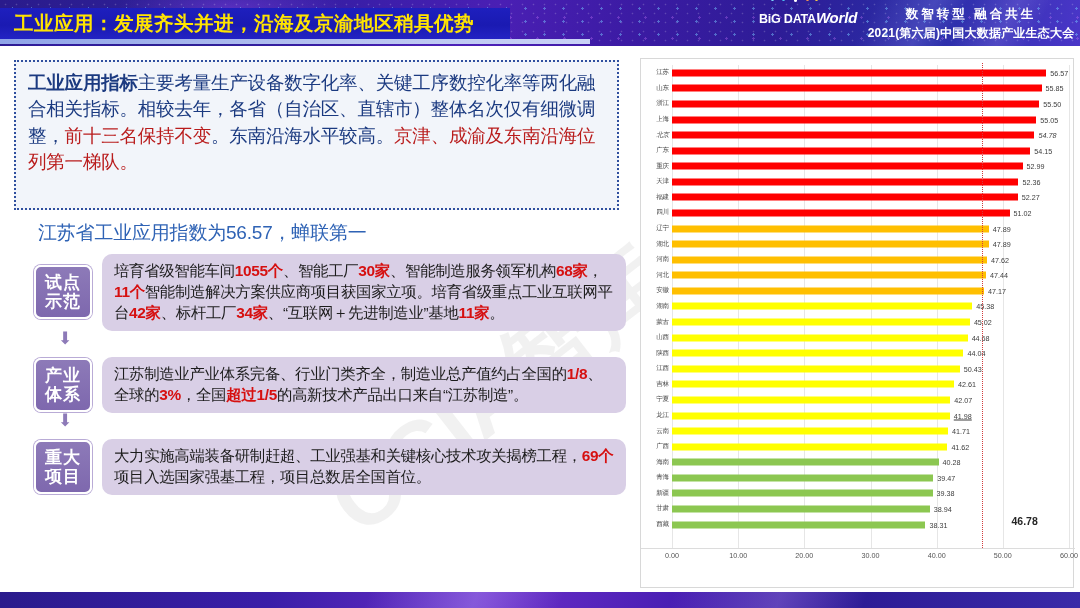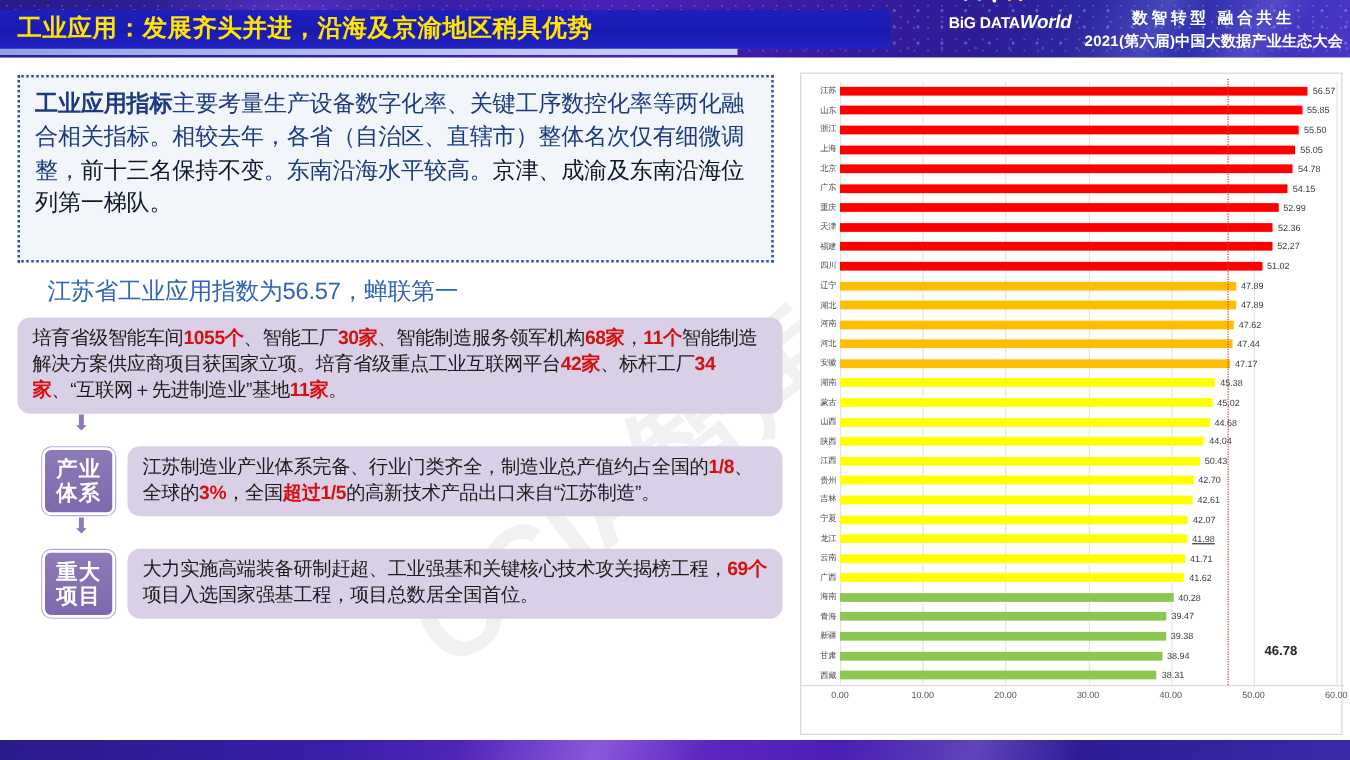--- a/index.html
+++ b/index.html
@@ -29,21 +29,21 @@
     background-size: 19px 13px, 27px 21px, 11px 9px;
     background-position: 3px 2px, 11px 7px, 0 0;
     opacity: .55;
   }
   #header .sheen {
     position:absolute; right:0; top:0; width: 300px; height: 46px;
     background: linear-gradient(118deg, rgba(255,255,255,0) 30%, rgba(170,160,255,.22) 48%, rgba(255,255,255,0) 58%),
                 linear-gradient(118deg, rgba(255,255,255,0) 60%, rgba(190,175,255,.18) 74%, rgba(255,255,255,0) 84%);
   }
   #title-bar {
-    position: absolute; left: 0; top: 8px; width: 712px; height: 31px;
+    position: absolute; left: 0; top: 8px; width: 510px; height: 31px;
     background: linear-gradient(180deg,#1e1fbe 0%, #1a1ab2 55%, #2323c4 100%);
     display: flex; align-items: center; padding-left: 14px;
     box-shadow: 0 0 0 0 rgba(0,0,0,0);
   }
   #title-bar .t {
     color: #ffe400; font-size: 19.5px; font-weight: bold; letter-spacing: .5px;
     white-space: nowrap; line-height: 1;
   }
   #title-bar .underbar {
     position: absolute; left: 0; bottom: -5px; width: 590px; height: 5px;
@@ -94,21 +94,21 @@
   #intro-box {
     position: relative; width: 605px; min-height: 150px;
     border: 2.5px dotted #2f4f9e; background: #f2f5fa;
     padding: 8px 10px 6px 12px;
   }
   #intro-box p {
     font-size: 18.5px; line-height: 1.42; color: #1b3a80; font-weight: 500;
     letter-spacing: -.2px;
   }
   #intro-box .b { font-weight: bold; }
-  #intro-box .red { color: #0f172a; }
+  #intro-box .red { color: #b91c1c; }
 
   #subtitle {
     margin-top: 10px; font-size: 19px; color: #2f63b5; letter-spacing: -.2px;
     padding-left: 24px;
   }
 
   .flow-row { display: flex; align-items: center; margin-top: 8px; }
   .flow-badge {
     flex: 0 0 auto; width: 58px; height: 54px; border-radius: 7px;
     background: linear-gradient(180deg,#8d7ab8,#7e68ae);
@@ -242,20 +242,24 @@
 
     <div id="intro-box">
       <p>
         <span class="b">工业应用指标</span><span>主要考量生产设备数字化率、关键工序数控化率等两化融合相关指标。相较去年，各省（自治区、直辖市）整体名次仅有细微调整，</span><span class="red">前十三名保持不变</span><span>。东南沿海水平较高。</span><span class="red">京津、成渝及东南沿海位列第一梯队。</span>
       </p>
     </div>
 
     <div id="subtitle">江苏省工业应用指数为56.57，蝉联第一</div>
 
     <div class="flow-row">
+      <div class="flow-badge">
+        <span>试点</span>
+        <span>示范</span>
+      </div>
       <div class="flow-body">培育省级智能车间<span class="red">1055个</span>、智能工厂<span class="red">30家</span>、智能制造服务领军机构<span class="red">68家</span>，<span class="red">11个</span>智能制造解决方案供应商项目获国家立项。培育省级重点工业互联网平台<span class="red">42家</span>、标杆工厂<span class="red">34家</span>、“互联网＋先进制造业”基地<span class="red">11家</span>。</div>
     </div>
     <div class="arrow-wrap">
       <div class="arrow">⬇</div>
     </div>
 
     <div class="flow-row">
       <div class="flow-badge">
         <span>产业</span>
         <span>体系</span>
@@ -310,21 +314,21 @@
               <div class="bar-value" style="left: 367.225px;">55.50</div>
             </div>
           </div>
           <div class="bar-row" style="height: 15.5806px;">
             <div class="bar-label">上海</div>
             <div class="bar-track">
               <div class="bar" style="width: 364.247px; background: rgb(255, 0, 0);"></div>
               <div class="bar-value" style="left: 364.247px;">55.05</div>
             </div>
           </div>
-          <div class="bar-row" style="height: 15.5806px;">
+          <div class="bar-row" style="height: 15.5806px; font-style: italic;">
             <div class="bar-label">北京</div>
             <div class="bar-track">
               <div class="bar" style="width: 362.461px; background: rgb(255, 0, 0);"></div>
               <div class="bar-value" style="left: 362.461px;">54.78</div>
             </div>
           </div>
           <div class="bar-row" style="height: 15.5806px;">
             <div class="bar-label">广东</div>
             <div class="bar-track">
               <div class="bar" style="width: 358.292px; background: rgb(255, 0, 0);"></div>
@@ -420,27 +424,20 @@
             <div class="bar-track">
               <div class="bar" style="width: 291.398px; background: rgb(255, 255, 0);"></div>
               <div class="bar-value" style="left: 291.398px;">44.04</div>
             </div>
           </div>
           <div class="bar-row" style="height: 15.5806px;">
             <div class="bar-label">江西</div>
             <div class="bar-track">
               <div class="bar" style="width: 287.825px; background: rgb(255, 255, 0);"></div>
               <div class="bar-value" style="left: 287.825px;">50.43</div>
-            </div>
-          </div>
-          <div class="bar-row" style="height: 15.5806px;">
-            <div class="bar-label">贵州</div>
-            <div class="bar-track">
-              <div class="bar" style="width: 282.532px; background: rgb(255, 255, 0);"></div>
-              <div class="bar-value" style="left: 282.532px;">42.70</div>
             </div>
           </div>
           <div class="bar-row" style="height: 15.5806px;">
             <div class="bar-label">吉林</div>
             <div class="bar-track">
               <div class="bar" style="width: 281.936px; background: rgb(255, 255, 0);"></div>
               <div class="bar-value" style="left: 281.936px;">42.61</div>
             </div>
           </div>
           <div class="bar-row" style="height: 15.5806px;">

